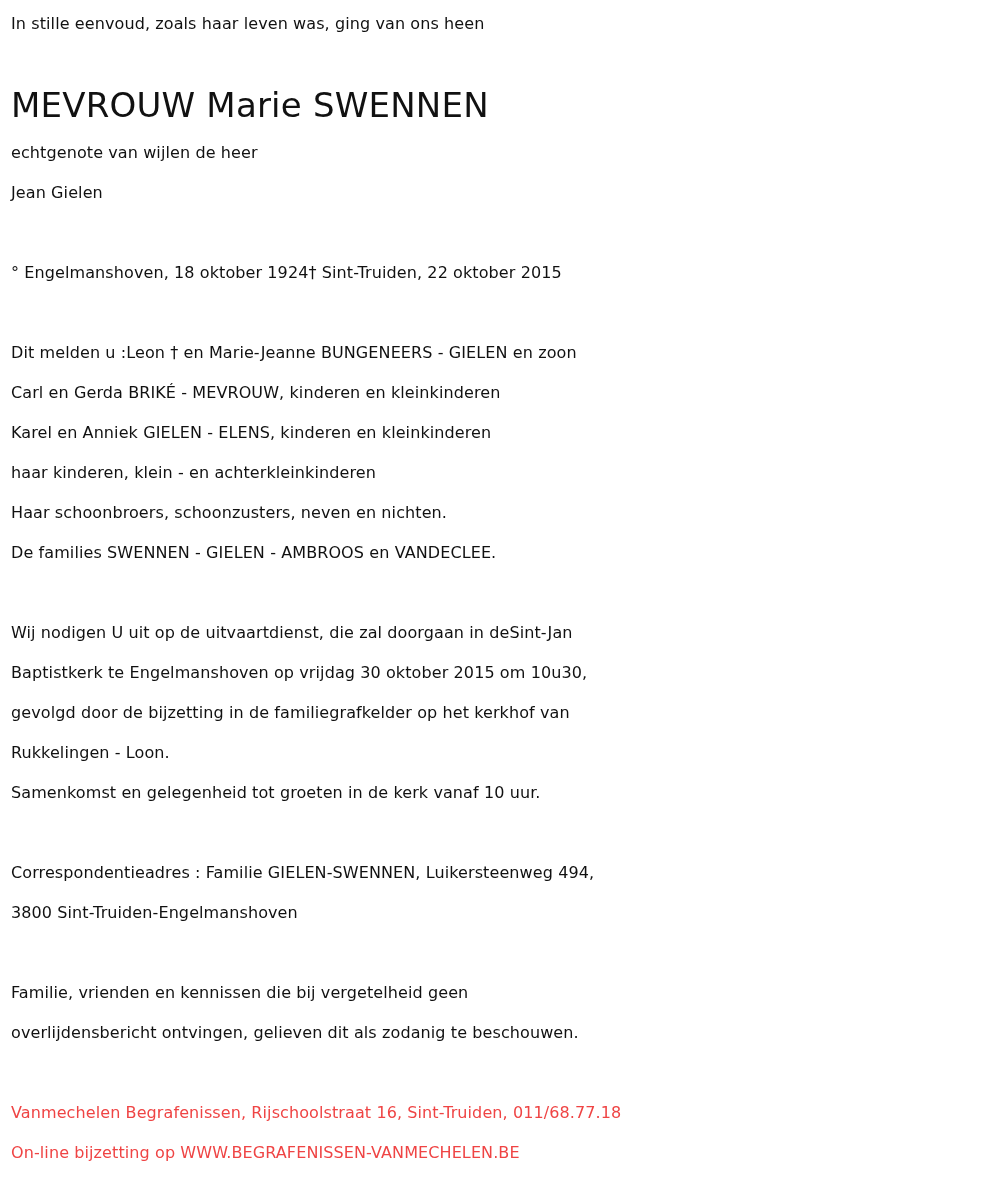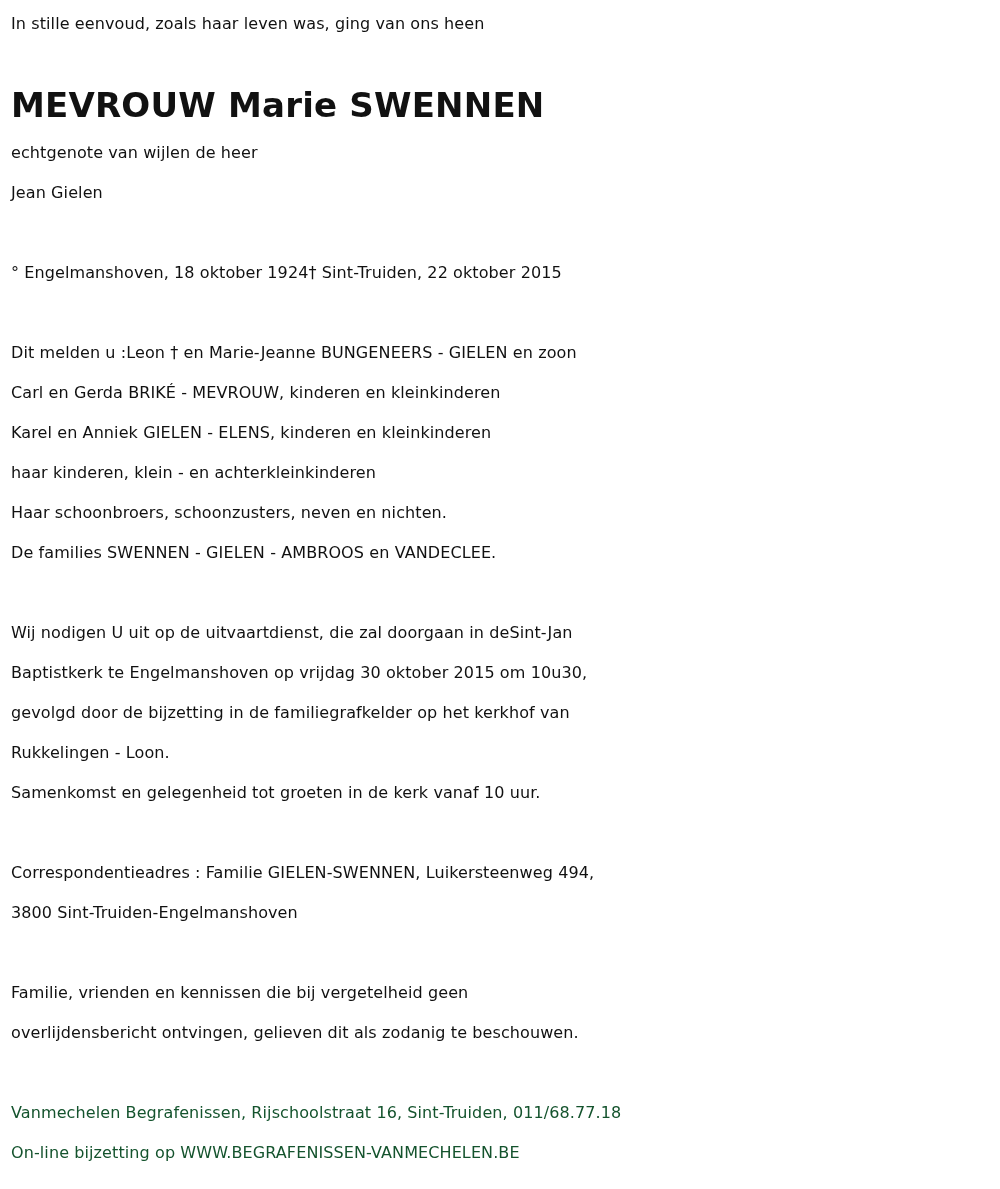--- a/index.html
+++ b/index.html
@@ -24,26 +24,26 @@
   .line {
     position: absolute;
     left: 0;
     white-space: nowrap;
     font-size: 16px;
     line-height: 40px;
     letter-spacing: 0.1px;
   }
   .title {
     font-size: 34px;
-    font-weight: bold;
+    font-weight: normal;
     line-height: 50px;
     letter-spacing: 0.2px;
   }
   .grey {
-    color: #14532d;
+    color: #ef4444;
   }
 </style>
 </head>
 <body>
 
 <div class="doc">
   <div class="line" style="top:4px">In stille eenvoud, zoals haar leven was, ging van ons heen</div>
 
   <div class="line title" style="top:80px">MEVROUW Marie SWENNEN</div>
   <div class="line" style="top:133px">echtgenote van wijlen de heer</div>

